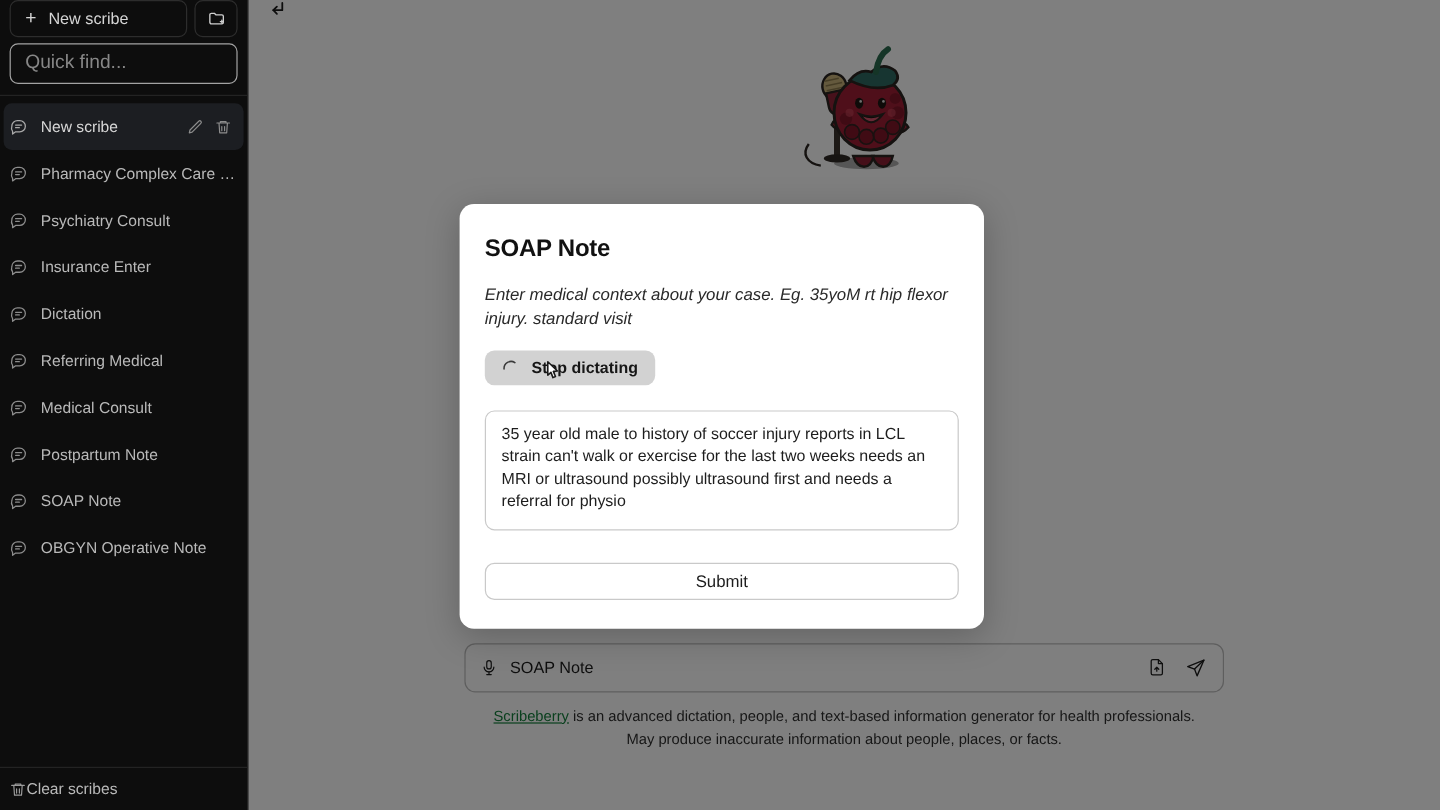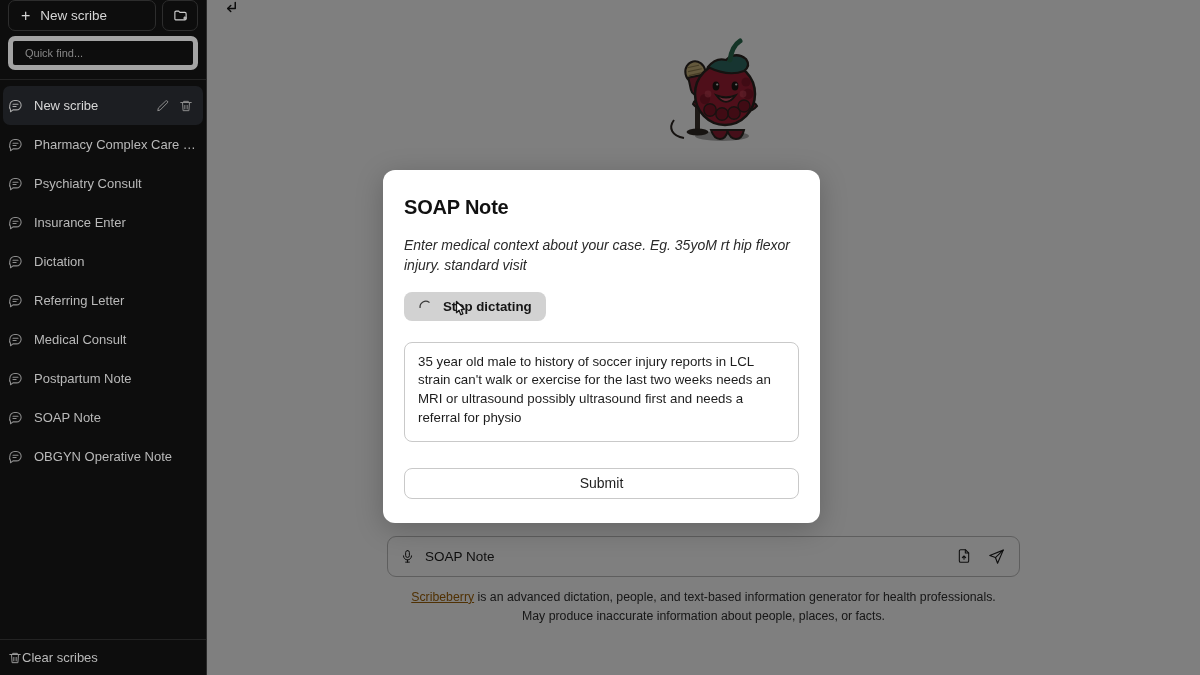--- a/index.html
+++ b/index.html
@@ -77,26 +77,26 @@
     justify-content: center;
     cursor: pointer;
   }
 
   .sidebar-search-wrap {
     padding: 5px 8px 9px 8px;
   }
   .quick-find {
     width: 100%;
     height: 34px;
-    border: 5px solid #a3a3a3;
+    border: 1px solid #a3a3a3;
     border-radius: 7px;
     background: transparent;
     color: #d5d5d5;
     padding: 0 12px;
-    font-size: 11px;
+    font-size: 16px;
     font-family: "Liberation Sans", sans-serif;
     outline: none;
   }
   .quick-find::placeholder { color: #878787; }
 
   .sidebar-divider {
     height: 1px;
     background: #232323;
     margin: 0;
   }
@@ -221,21 +221,21 @@
   }
 
   .footnote {
     margin-top: 11px;
     text-align: center;
     font-size: 12.3px;
     color: #2f2f2f;
     line-height: 1.55;
   }
   .footnote a {
-    color: #a16207;
+    color: #15803d;
     text-decoration: underline;
   }
 
   
   .overlay {
     position: absolute;
     inset: 0;
     background: rgba(0,0,0,0.50);
     z-index: 10;
   }
@@ -421,21 +421,21 @@
         <span class="label">Dictation</span>
       </div>
 
       <div class="scribe-item">
         <span class="icon">
           <svg width="15" height="15" viewBox="0 0 24 24" fill="none" stroke="#8d8d8d" stroke-width="1.7" stroke-linecap="round" stroke-linejoin="round">
             <path d="M21 11.5a7.5 7.5 0 0 1-7.5 7.5H8l-4 3v-3.5A7.5 7.5 0 0 1 3 11.5 7.5 7.5 0 0 1 10.5 4h3A7.5 7.5 0 0 1 21 11.5z"></path>
             <path d="M8 10h8M8 13.5h5"></path>
           </svg>
         </span>
-        <span class="label">Referring Letter</span>
+        <span class="label">Referring Medical</span>
       </div>
 
       <div class="scribe-item">
         <span class="icon">
           <svg width="15" height="15" viewBox="0 0 24 24" fill="none" stroke="#8d8d8d" stroke-width="1.7" stroke-linecap="round" stroke-linejoin="round">
             <path d="M21 11.5a7.5 7.5 0 0 1-7.5 7.5H8l-4 3v-3.5A7.5 7.5 0 0 1 3 11.5 7.5 7.5 0 0 1 10.5 4h3A7.5 7.5 0 0 1 21 11.5z"></path>
             <path d="M8 10h8M8 13.5h5"></path>
           </svg>
         </span>
         <span class="label">Medical Consult</span>

